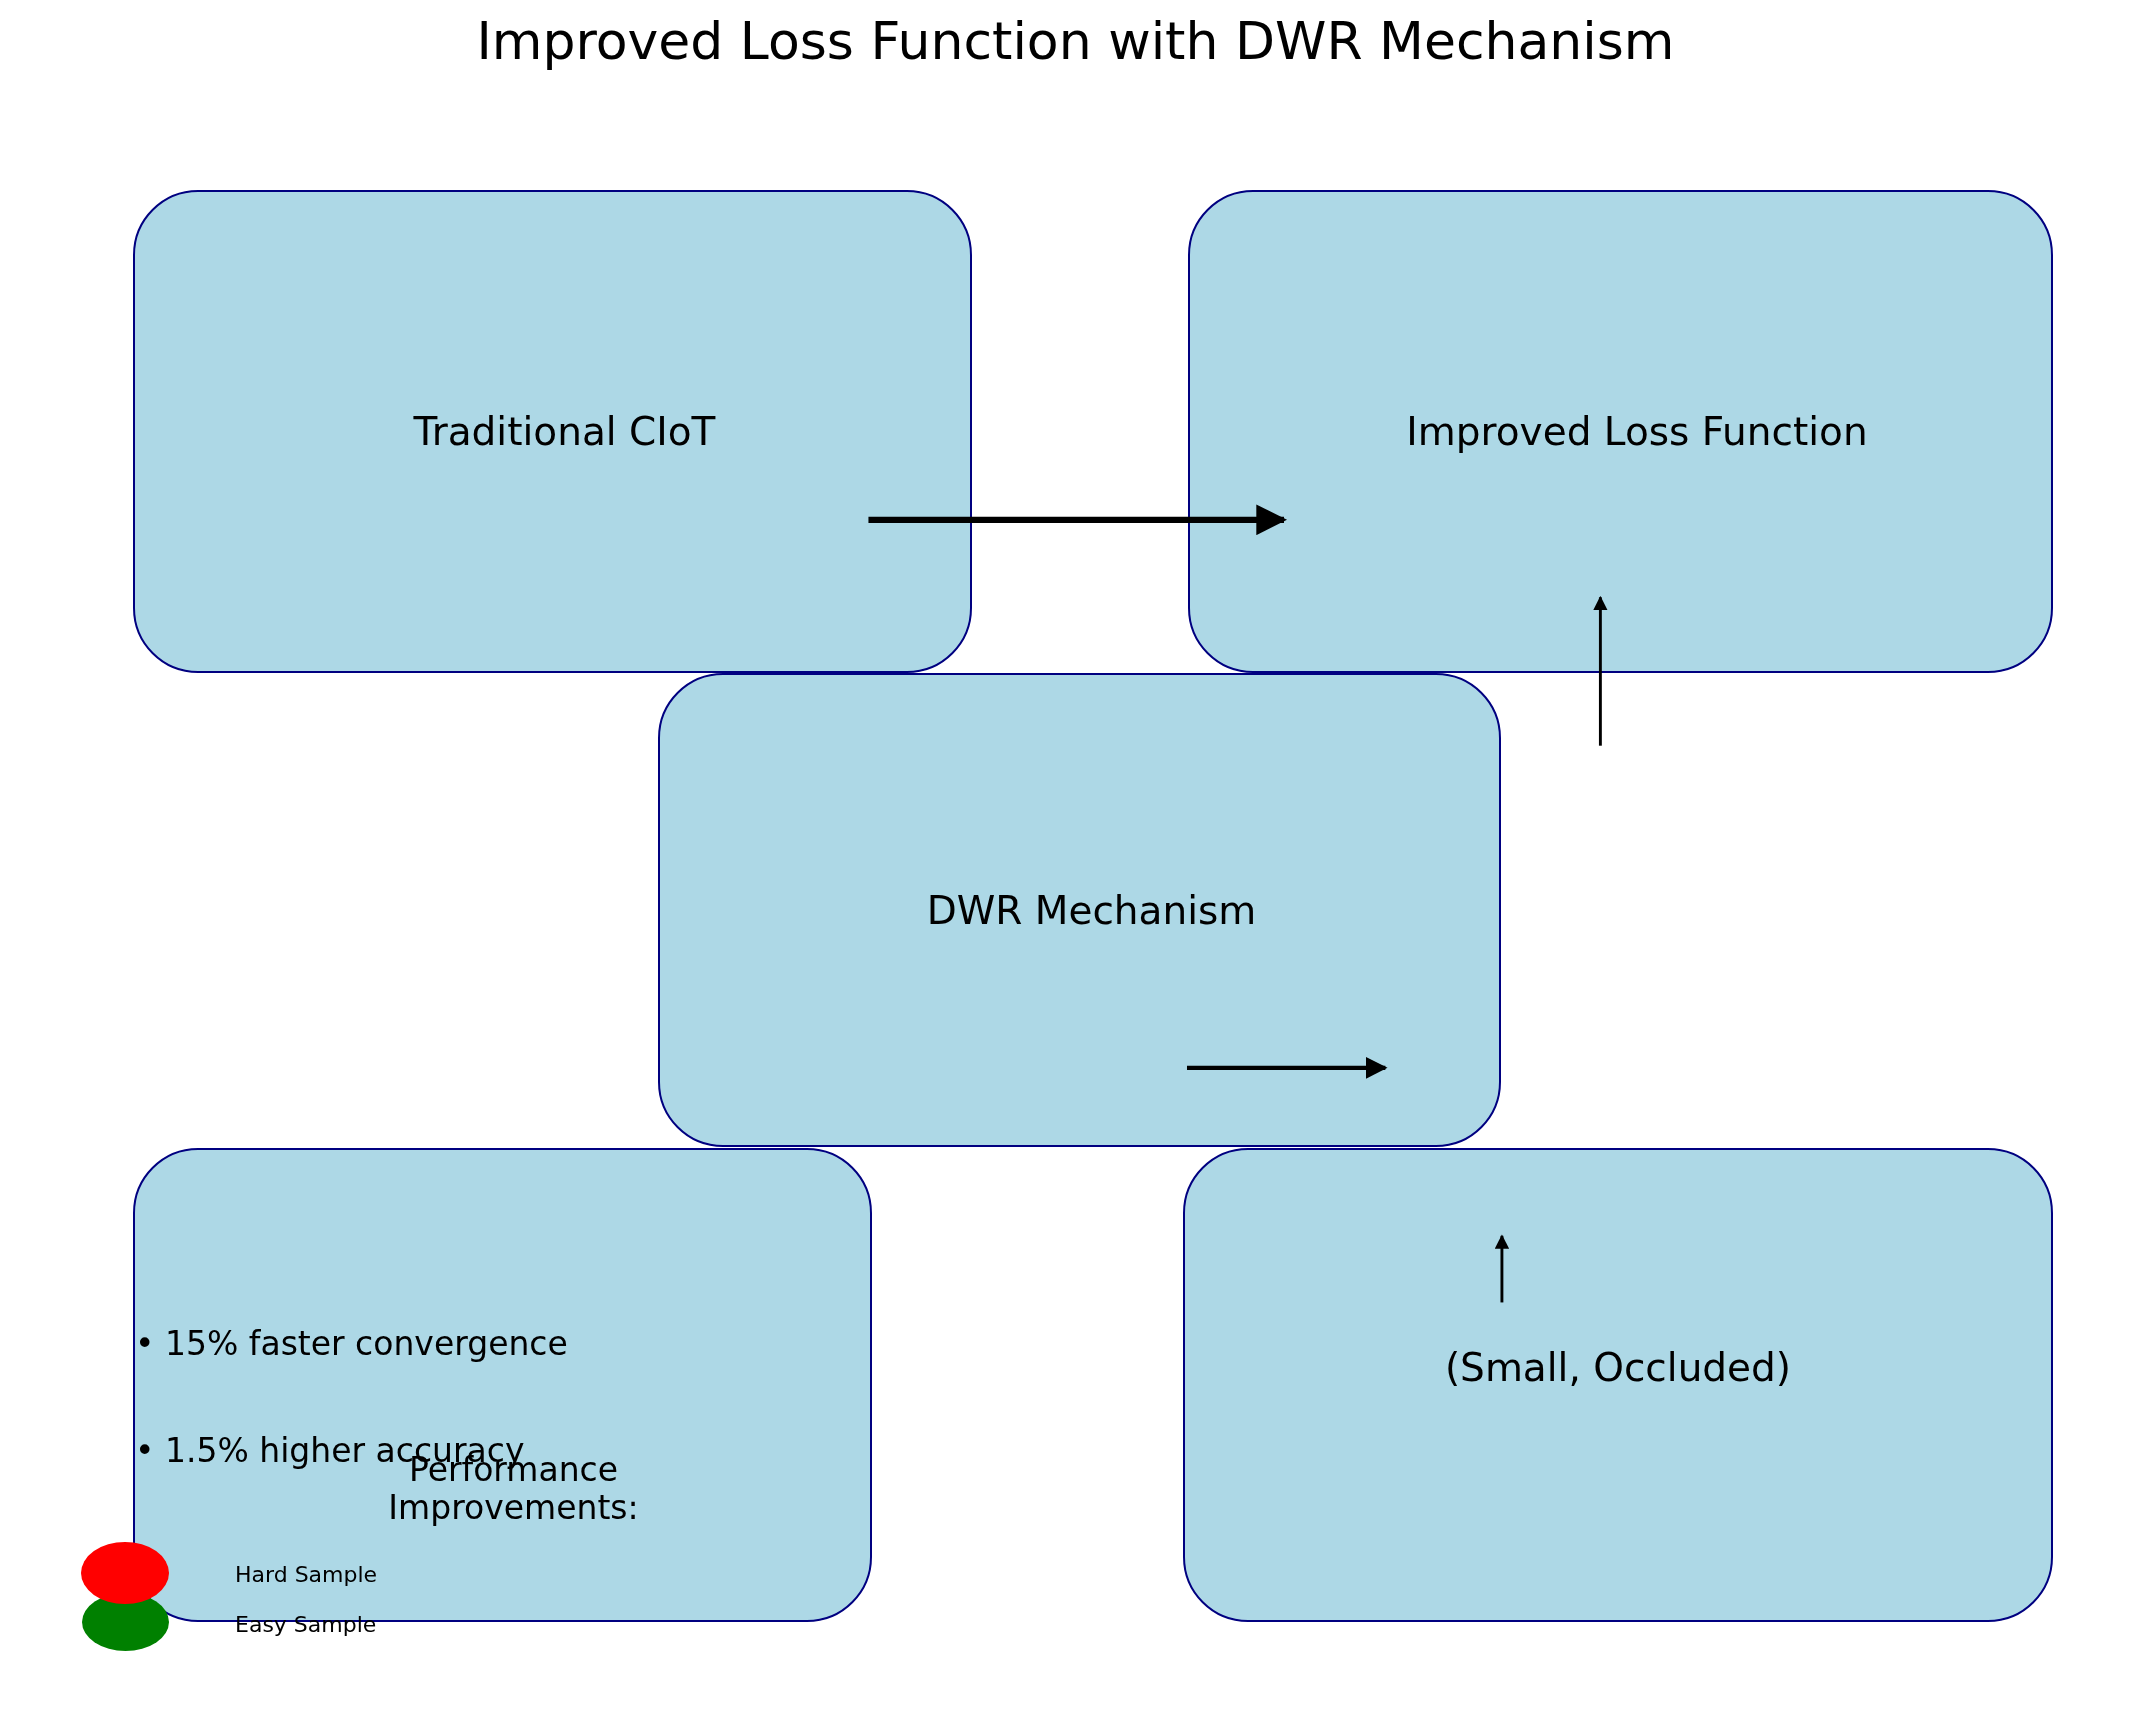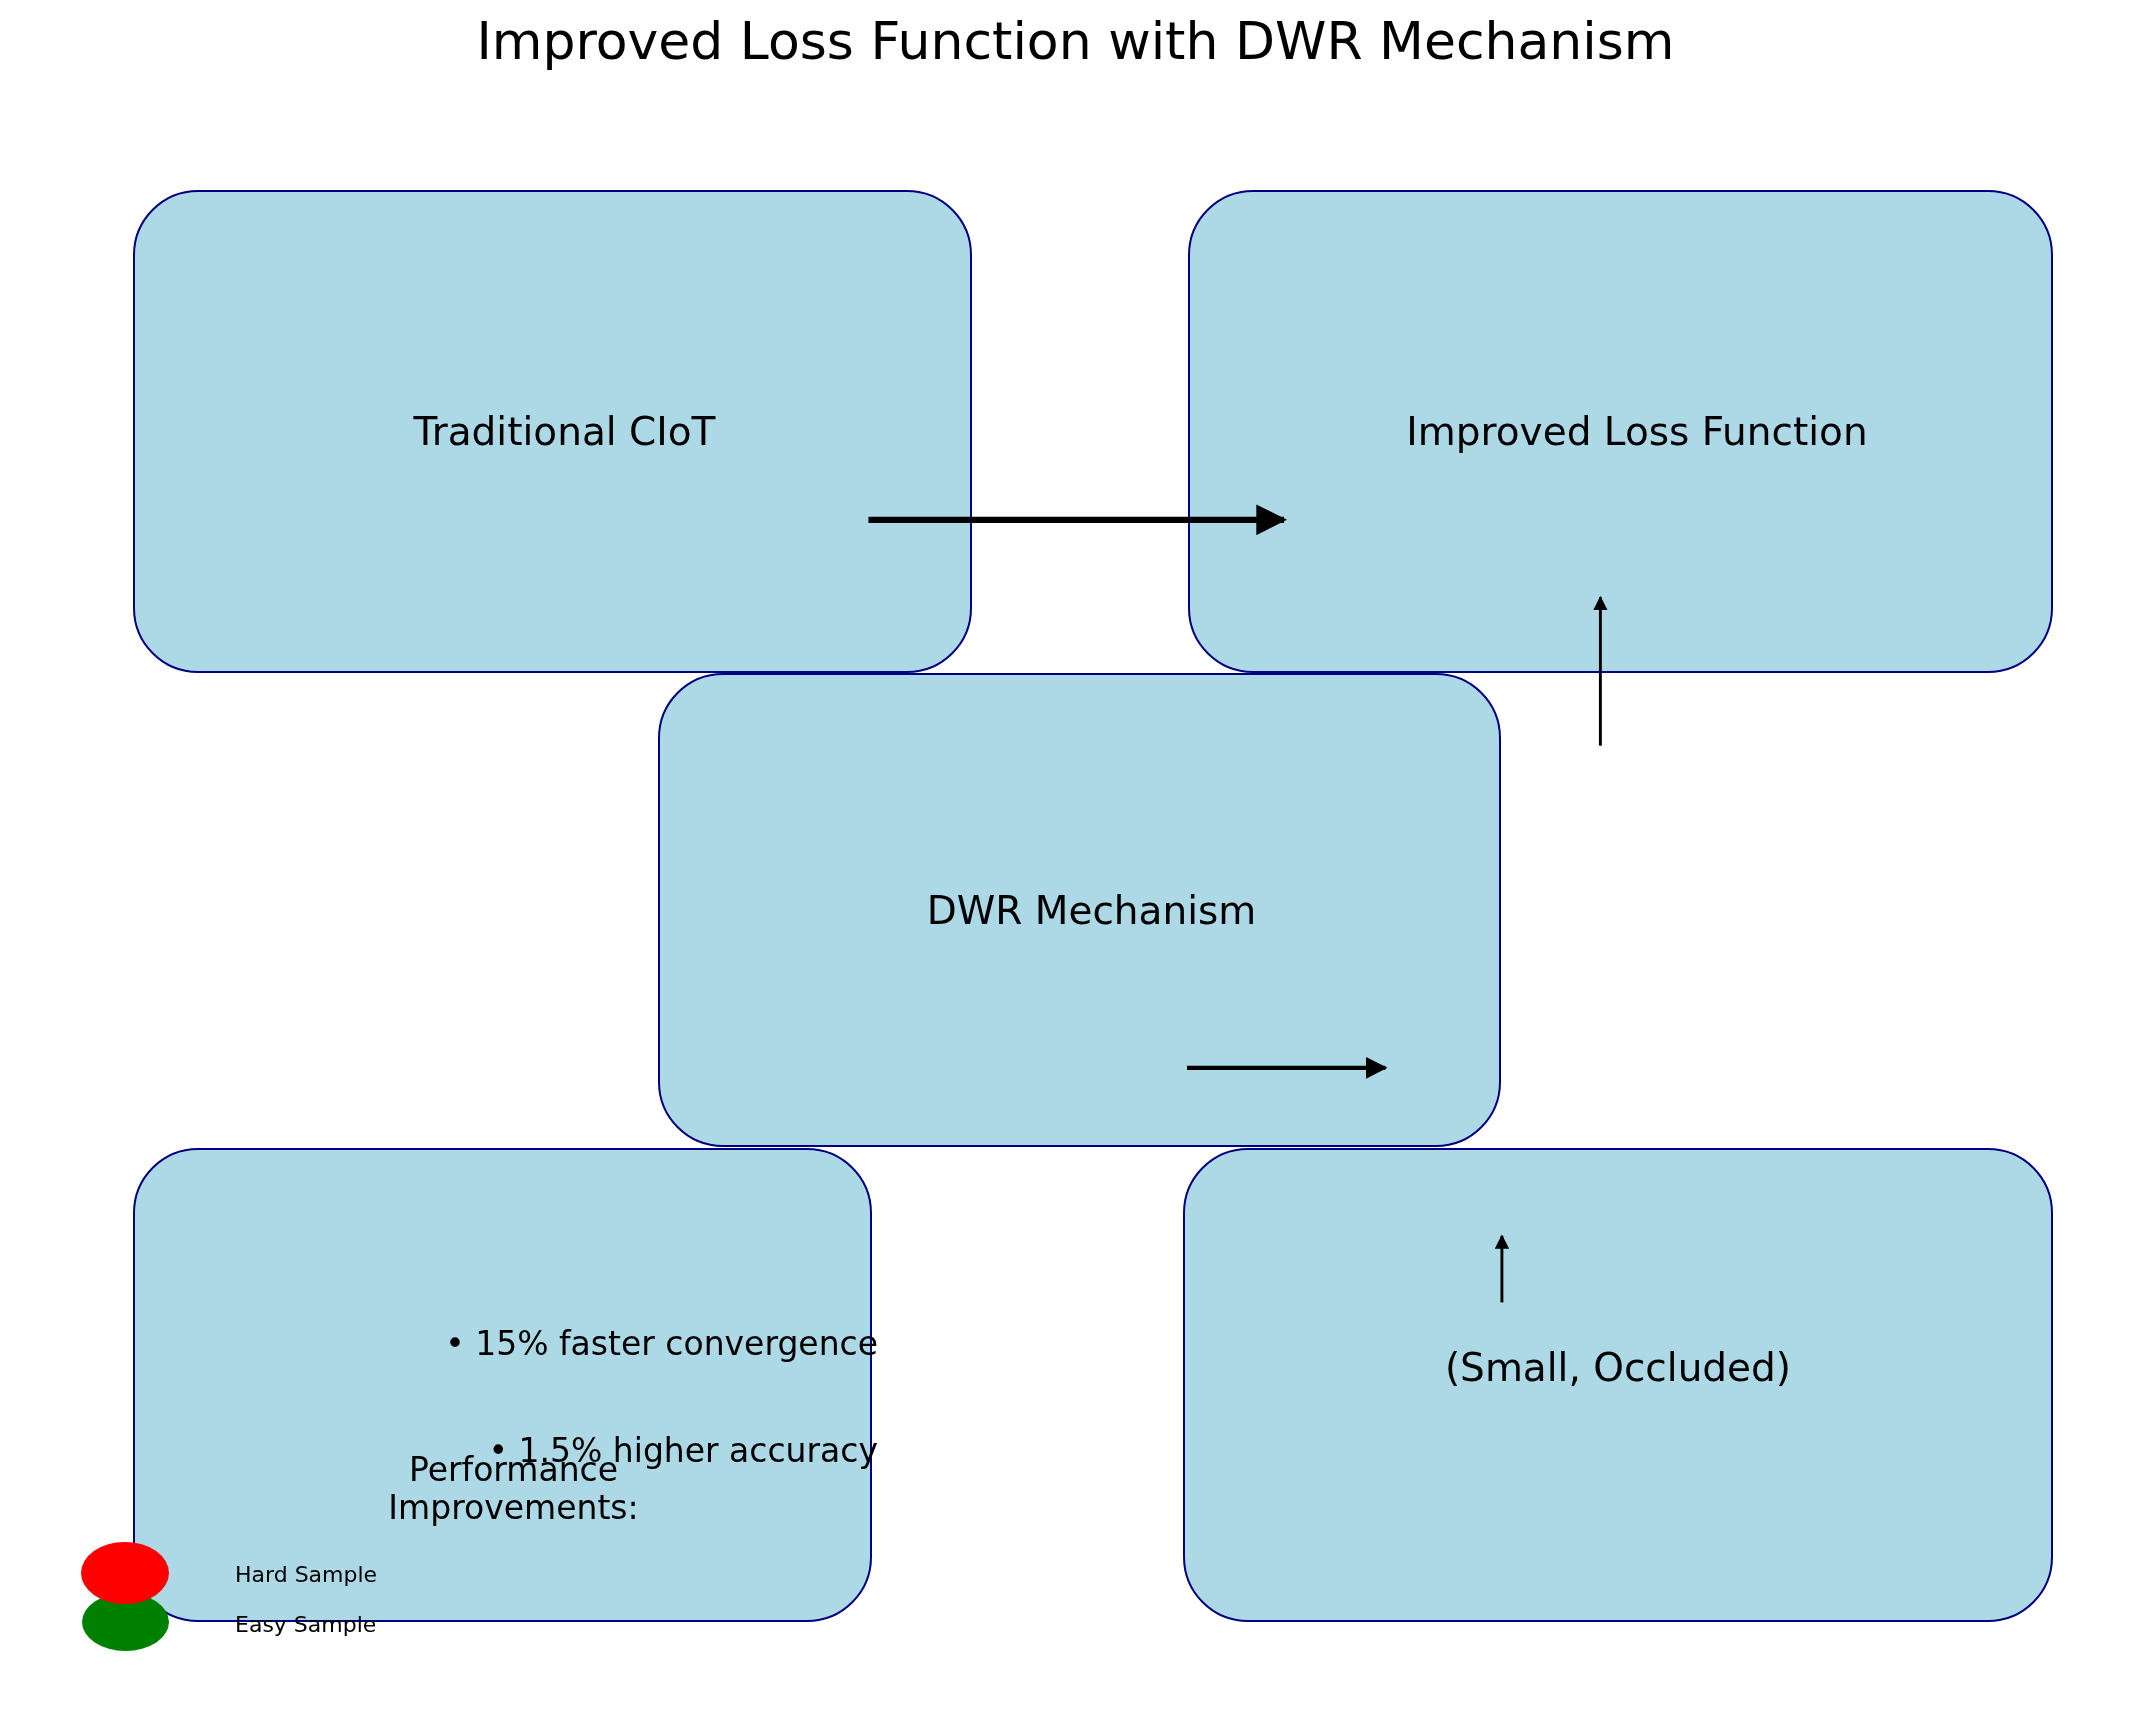--- a/index.html
+++ b/index.html
@@ -49,23 +49,23 @@
   .two-line-label {
     position: absolute;
     left: 0;
     width: 100%;
     text-align: center;
     font-size: 39px;
     line-height: 43px;
   }
   .bullet-line {
     position: absolute;
-    left: 8px;
+    left: 0;
     width: 100%;
-    text-align: right;
+    text-align: left;
     font-size: 33px;
     line-height: 39px;
     white-space: nowrap;
   }
   .perf-heading {
     position: absolute;
     left: 11px;
     width: 100%;
     text-align: center;
     font-size: 33px;

